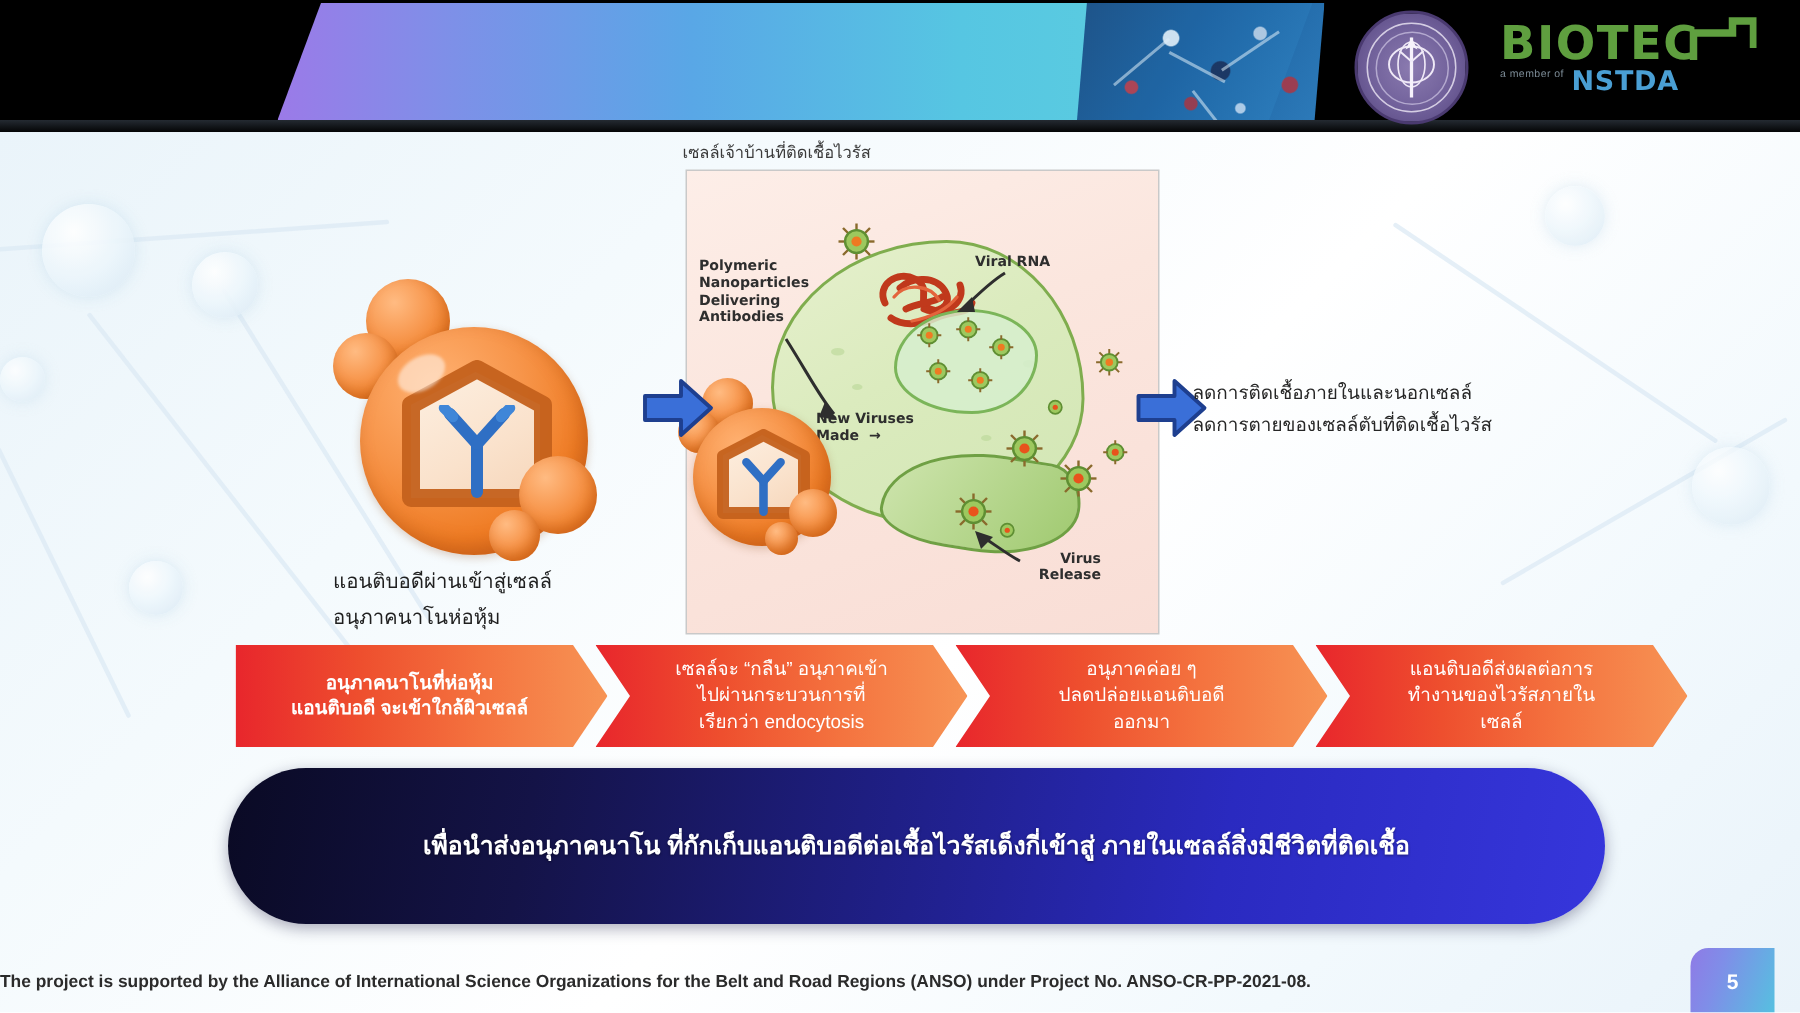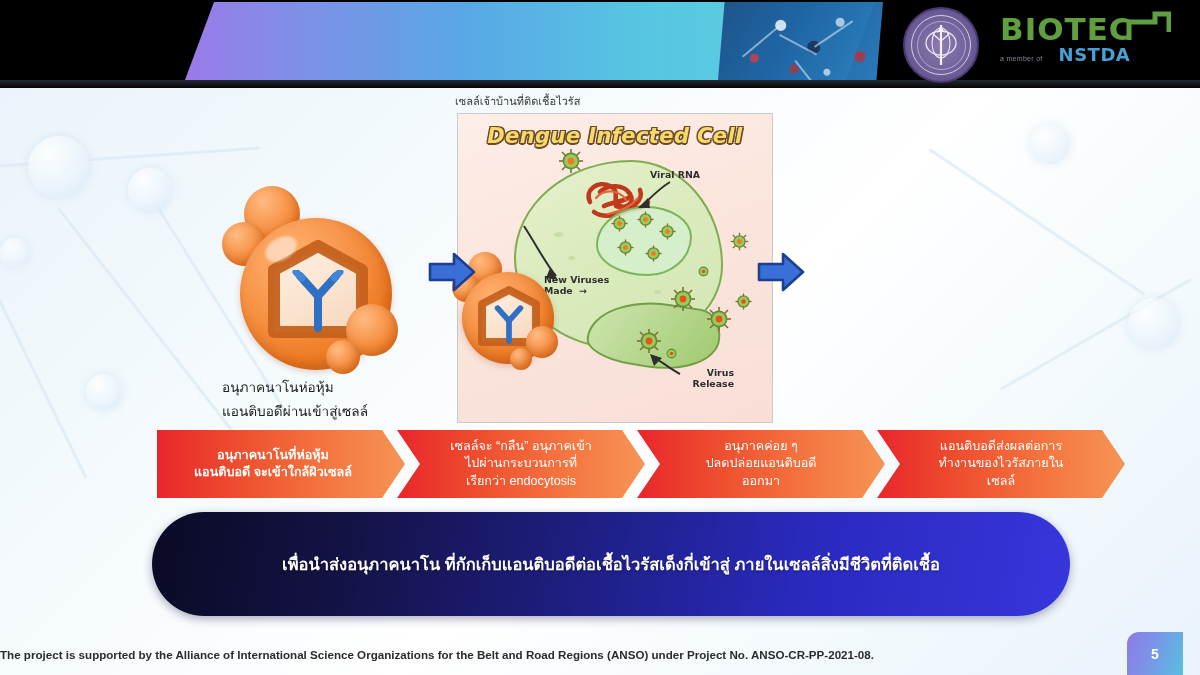--- a/index.html
+++ b/index.html
@@ -55,21 +55,21 @@
     border:2px solid #4a3a70;display:flex;align-items:center;justify-content:center;
   }
   .seal .ring{position:absolute;width:58px;height:58px;border:1.4px solid #e6e0f0;border-radius:50%;opacity:.85;}
   .seal .ring2{position:absolute;width:47px;height:47px;border:1px solid #cfc6e4;border-radius:50%;opacity:.7;}
   .seal svg{position:relative;}
   .biotec{position:absolute;left:1000px;top:14px;width:175px;height:58px;}
   .biotec .bt-word{
     font-family:"DejaVu Sans",sans-serif;font-weight:bold;font-size:31px;letter-spacing:1px;
     color:#5f9f3f;line-height:31px;
   }
-  .biotec .bt-sub{display:flex;align-items:flex-end;gap:16px;margin-top:1px;}
+  .biotec .bt-sub{display:flex;align-items:flex-start;gap:5px;margin-top:1px;}
   .biotec .bt-member{font-size:7px;color:#7c8b96;letter-spacing:.3px;padding-bottom:2px;}
   .biotec .bt-nstda{
     font-family:"DejaVu Sans",sans-serif;font-weight:bold;font-size:18px;letter-spacing:.5px;color:#4a9fd4;line-height:18px;
   }
   .biotec .bt-swoosh{position:absolute;right:4px;top:-4px;}
 
   
   .cell-caption{
     position:absolute;left:455px;top:92px;width:320px;text-align:left;
     font-size:11px;color:#3b3b3b;
@@ -235,21 +235,20 @@
       </div>
       <svg class="bt-swoosh" width="46" height="34" viewBox="0 0 46 34" aria-hidden="true">
         <path d="M4 30 L4 12 L30 12 L30 4 L44 4 L44 22" fill="none" stroke="#5f9f3f" stroke-width="5" stroke-linejoin="miter"></path>
       </svg>
     </div>
   </div>
 
   <div class="cell-caption">เซลล์เจ้าบ้านที่ติดเชื้อไวรัส</div>
 
   <div class="cell-card">
-    <div class="cell-title">Dengue Infected Cell</div>
 
     <div class="cell-blob"></div>
     <div class="cell-tail"></div>
 
     <div class="nucleus-dot" style="left:96px;top:118px;width:9px;height:5px;"></div>
     <div class="nucleus-dot" style="left:110px;top:142px;width:7px;height:4px;"></div>
     <div class="nucleus-dot" style="left:224px;top:126px;width:8px;height:5px;"></div>
     <div class="nucleus-dot" style="left:196px;top:176px;width:7px;height:4px;"></div>
 
     <svg class="rna" viewBox="0 0 76 52" aria-hidden="true">
@@ -399,20 +398,21 @@
       </svg>
     <svg class="virus t" style="left:238px;top:150px;" viewBox="0 0 26 26" aria-hidden="true">
         <circle cx="13" cy="13" r="7.6" fill="#9dc85e" stroke="#5f8f33" stroke-width="2"></circle>
         <circle cx="13" cy="13" r="3" fill="#e8531c"></circle>
       </svg>
     <svg class="virus t" style="left:206px;top:232px;" viewBox="0 0 26 26" aria-hidden="true">
         <circle cx="13" cy="13" r="7.6" fill="#9dc85e" stroke="#5f8f33" stroke-width="2"></circle>
         <circle cx="13" cy="13" r="3" fill="#e8531c"></circle>
       </svg>
 
+    <div class="lbl lbl-poly">Polymeric<br>Nanoparticles<br>Delivering<br>Antibodies</div>
     <div class="lbl lbl-rna">Viral RNA</div>
     <div class="lbl lbl-new">New Viruses<br>Made &nbsp;→</div>
     <div class="lbl lbl-rel">Virus<br>Release</div>
 
     <svg style="position:absolute;left:62px;top:108px;" width="46" height="62" viewBox="0 0 46 62" aria-hidden="true">
       <path d="M4 4 C18 26 26 42 36 54" fill="none" stroke="#2e2e2e" stroke-width="2"></path>
       <path d="M30 46 L38 58 L26 56 Z" fill="#2e2e2e"></path>
     </svg>
     <svg style="position:absolute;left:176px;top:64px;" width="40" height="34" viewBox="0 0 40 34" aria-hidden="true">
       <path d="M36 4 C26 10 16 20 8 28" fill="none" stroke="#2e2e2e" stroke-width="2"></path>
@@ -437,22 +437,22 @@
       <line x1="30" y1="26" x2="12" y2="6" stroke="#2f6fc4" stroke-width="8" stroke-linecap="round"></line>
       <line x1="30" y1="26" x2="48" y2="6" stroke="#2f6fc4" stroke-width="8" stroke-linecap="round"></line>
       <line x1="14" y1="8" x2="8" y2="2" stroke="#3f86d8" stroke-width="7" stroke-linecap="round"></line>
       <line x1="46" y1="8" x2="52" y2="2" stroke="#3f86d8" stroke-width="7" stroke-linecap="round"></line>
     </svg>
     <div class="bud" style="left:124px;top:118px;width:52px;height:52px;"></div>
     <div class="bud" style="left:104px;top:154px;width:34px;height:34px;"></div>
     <div class="hl" style="left:42px;top:52px;width:34px;height:22px;transform:rotate(-30deg);"></div>
   </div>
   <div style="position:absolute;left:222px;top:376px;width:250px;font-size:13.6px;line-height:24px;color:#1f1f1f;">
+    <div>แอนติบอดีผ่านเข้าสู่เซลล์</div>
     <div>อนุภาคนาโนห่อหุ้ม</div>
-    <div>แอนติบอดีผ่านเข้าสู่เซลล์</div>
   </div>
 
   <div class="np" style="left:452px;top:252px;width:118px;height:120px;">
     <div class="bud" style="left:16px;top:0px;width:34px;height:34px;"></div>
     <div class="bud" style="left:0px;top:22px;width:28px;height:28px;"></div>
     <div class="core" style="left:10px;top:20px;width:92px;height:92px;"></div>
     <div class="window" style="left:30px;top:38px;width:52px;height:52px;"></div>
     <svg style="position:absolute;left:26px;top:34px;" width="62" height="60" viewBox="0 0 62 60" aria-hidden="true">
       <path d="M31 4 L58 18 L58 56 L4 56 L4 18 Z" fill="none" stroke="#c4611c" stroke-width="8" stroke-linejoin="round" opacity=".95"></path>
     </svg>
@@ -465,20 +465,24 @@
     <div class="bud" style="left:58px;top:96px;width:22px;height:22px;"></div>
   </div>
 
   <svg class="barrow" style="left:428px;top:250px;" width="48" height="44" viewBox="0 0 48 44">
     <path d="M2 14 L26 14 L26 4 L46 22 L26 40 L26 30 L2 30 Z" fill="#3a6fd8" stroke="#1e3f8f" stroke-width="2.6" stroke-linejoin="round"></path>
   </svg>
   <svg class="barrow" style="left:757px;top:250px;" width="48" height="44" viewBox="0 0 48 44">
     <path d="M2 14 L26 14 L26 4 L46 22 L26 40 L26 30 L2 30 Z" fill="#3a6fd8" stroke="#1e3f8f" stroke-width="2.6" stroke-linejoin="round"></path>
   </svg>
 
+  <div class="outcome">
+    <div>ลดการติดเชื้อภายในและนอกเซลล์</div>
+    <div>ลดการตายของเซลล์ตับที่ติดเชื้อไวรัส</div>
+  </div>
 
   <div class="chev-row">
     <div class="chev c1">
       <div>
         <div>อนุภาคนาโนที่ห่อหุ้ม</div>
         <div>แอนติบอดี จะเข้าใกล้ผิวเซลล์</div>
       </div>
     </div>
     <div class="chev c3">
       <div>

